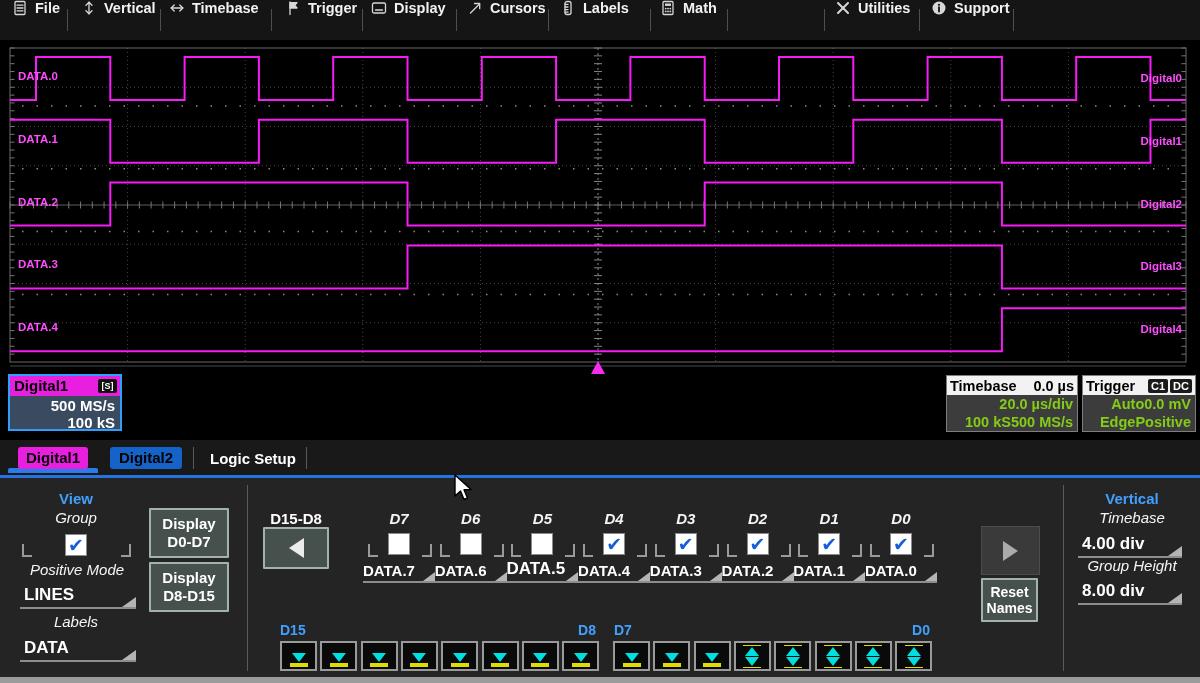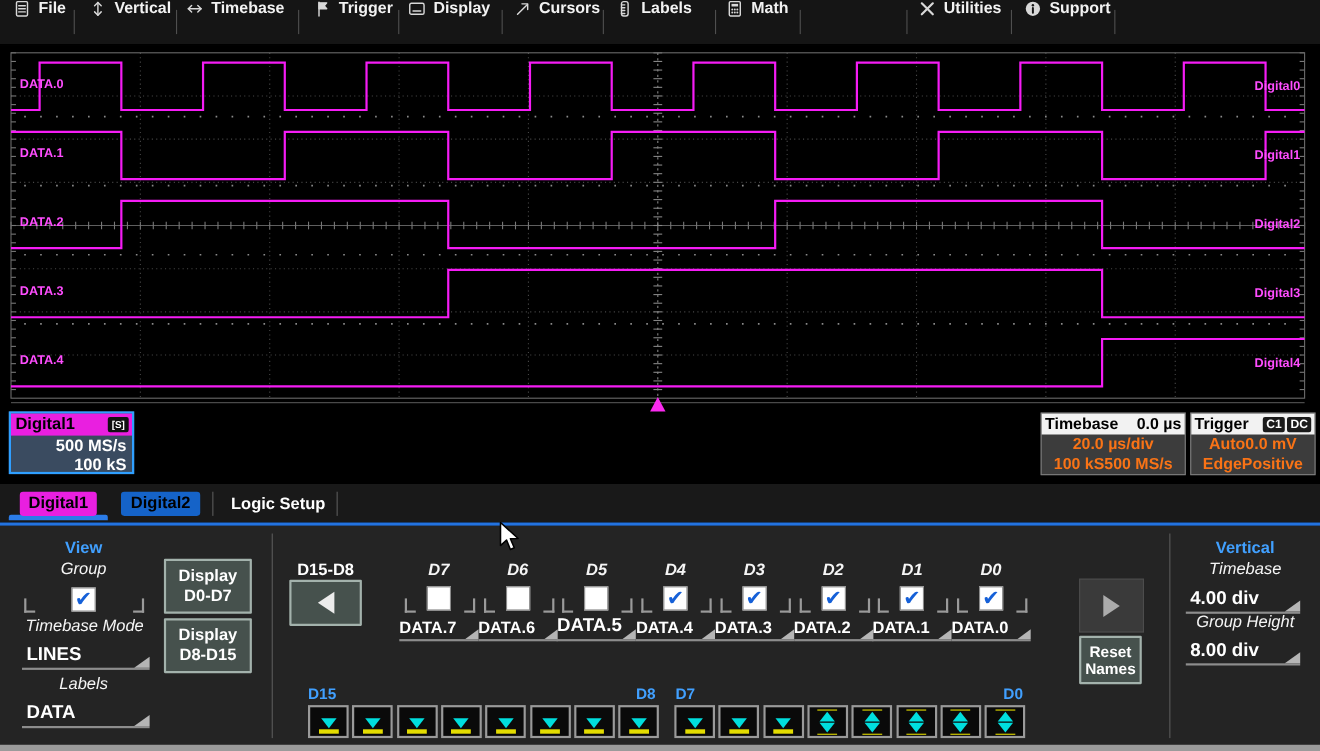--- a/index.html
+++ b/index.html
@@ -18,21 +18,21 @@
   .descbox .hdr{height:20px;background:#e91fe0;color:#000;font-size:15px;font-weight:bold;line-height:20px;
                 padding-left:4px;position:relative;}
   .descbox .sbadge{position:absolute;right:3px;top:3px;height:14px;min-width:17px;background:#111;color:#fff;
                    font-size:9px;font-weight:bold;text-align:center;line-height:14px;border-radius:2px;padding:0 1px;}
   .descbox .sbadge::before{content:"[";} .descbox .sbadge::after{content:"]";}
   .descbox .body{color:#fff;font-size:15px;font-weight:bold;text-align:right;padding-right:5px;line-height:17px;padding-top:1px;}
   
   .infobox{position:absolute;top:375px;background:#3c3c3c;border:1px solid #7e7e7e;box-sizing:border-box;font-weight:bold;}
   .infobox .hdr{height:19px;background:#f2f2f2;color:#000;display:flex;justify-content:space-between;align-items:center;
                 padding:0 3px;font-size:14.5px;}
-  .infobox .row{display:flex;justify-content:center;color:#f97316;font-size:14.5px;line-height:18px;padding:0 4px;}
+  .infobox .row{display:flex;justify-content:flex-end;color:#84cc16;font-size:14.5px;line-height:18px;padding:0 4px;}
   .tbadge{background:#1b1b1b;color:#fff;font-size:11px;font-weight:bold;border-radius:2px;padding:0 3px;height:14px;
           line-height:14px;margin-left:2px;}
   
   #tabbar{position:absolute;left:0;top:440px;width:1200px;height:35px;background:#191919;}
   .tab-pill{position:absolute;top:7px;height:22px;border-radius:3px;color:#000;font-size:15px;font-weight:bold;
             text-align:center;line-height:22px;cursor:pointer;}
   .tab-underline{position:absolute;top:28px;height:5px;background:#2b7ce8;border-radius:2px 2px 0 0;}
   .tab-label{position:absolute;top:10px;color:#fff;font-size:15px;font-weight:bold;cursor:pointer;}
   .tab-sep{position:absolute;top:7px;width:1px;height:22px;background:#5a5a5a;}
   #blue-strip{position:absolute;left:0;top:475px;width:1200px;height:3px;background:#2373e0;}
@@ -507,21 +507,21 @@
 
   <div id="panel">
     <div class="vdiv" style="left:247px;"></div>
     <div class="vdiv" style="left:1063px;"></div>
 
     <div class="blue-label" style="left:1px;top:12px;width:150px;">View</div>
     <div class="it-label" style="left:1px;top:31px;width:150px;">Group</div>
     <div class="checkbox checked" style="left:65px;top:56px;" id="group-checkbox"></div>
     <div class="bracketL" style="left:22px;top:66px;"></div>
     <div class="bracketR" style="left:121px;top:66px;"></div>
-    <div class="it-label" style="left:1px;top:83px;width:152px;">Timebase Mode</div>
+    <div class="it-label" style="left:1px;top:83px;width:152px;">Positive Mode</div>
     <div class="combo" style="left:20px;top:103px;width:116px;height:26px;">
       <span class="ctext">LINES</span>
       <span class="ctri"></span>
     </div>
     <div class="it-label" style="left:1px;top:135px;width:150px;">Labels</div>
     <div class="combo" style="left:20px;top:156px;width:116px;height:26px;">
       <span class="ctext">DATA</span>
       <span class="ctri"></span>
     </div>
 

